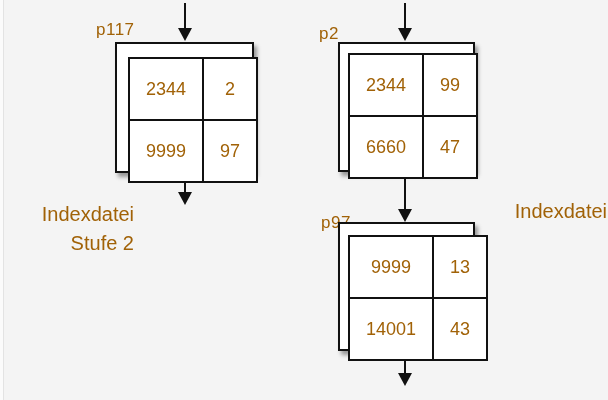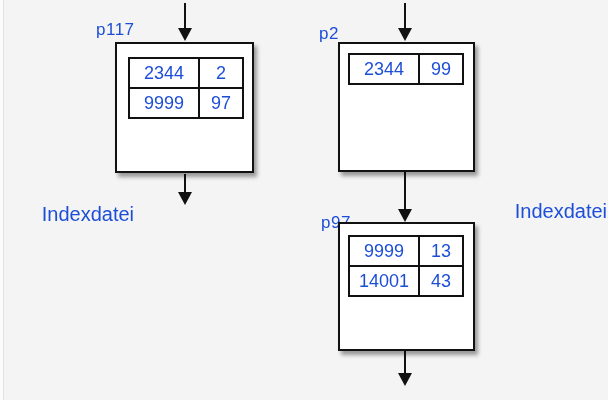--- a/index.html
+++ b/index.html
@@ -1,19 +1,19 @@
 <!DOCTYPE html>
 <html><head>
 <meta charset="utf-8">
 <style>
   html,body { margin:0; padding:0; }
   .canvas {
     position:relative; width:608px; height:400px;
     background:#f4f4f4; overflow:hidden;
-    font-family:"Liberation Sans", sans-serif; color:#1d4ed8;
+    font-family:"Liberation Sans", sans-serif; color:#a16207;
   }
   .page-edge {
     position:absolute; left:0; top:0; width:3px; height:400px;
     background:#fbfbfb; border-right:1px solid #e3e3e3;
   }
   
   .arrow {
     position:absolute; width:14px;
     display:flex; flex-direction:column; align-items:center;
   }
@@ -29,21 +29,21 @@
     position:absolute; box-sizing:border-box;
     background:#ffffff; border:2px solid #111;
     box-shadow:3px 4px 4px rgba(0,0,0,0.38);
   }
   .node-label {
     position:absolute; font-size:17px; letter-spacing:0.5px;
   }
   
   table.idx { border-collapse:collapse; background:#fff; }
   table.idx td {
-    border:2px solid #111; padding:0; text-align:center;
+    border:2px solid #111; padding:16px; text-align:center;
     font-size:18px; height:28px; vertical-align:middle;
   }
   td.key { width:68px; }
   td.ptr { width:42px; }
   
   .caption {
     position:absolute; width:121px; text-align:right;
     font-size:20px; line-height:29px;
   }
   .t-p117 { margin:13px 0 0 11px; }
@@ -95,20 +95,24 @@
   </div>
 
   <div class="node-label" style="left:319px; top:24px;">p2</div>
   <div class="node" style="left:338px; top:42px; width:137px; height:130px;">
     <table class="idx t-p2">
       <tbody>
           <tr>
         <td class="key">2344</td>
         <td class="ptr">99</td>
       </tr>
+      <tr>
+        <td class="key">6660</td>
+        <td class="ptr">47</td>
+      </tr>
     </tbody>
       </table>
   </div>
 
   <div class="node-label" style="left:321px; top:197px;margin-top:16px;">p97</div>
   <div class="node" style="left:338px; top:222px; width:137px; height:129px;">
     <table class="idx t-p97">
       <tbody>
           <tr>
         <td class="key">9999</td>
@@ -117,18 +121,19 @@
       <tr>
         <td class="key">14001</td>
         <td class="ptr">43</td>
       </tr>
     </tbody>
       </table>
   </div>
 
   <div class="caption" style="left:13px; top:200px;">
     <div>Indexdatei</div>
+    <div>Stufe 2</div>
   </div>
   <div class="caption" style="left:486px; top:197px;">
     <div>Indexdatei</div>
   </div>
 
 </div>
 
 </body></html>

